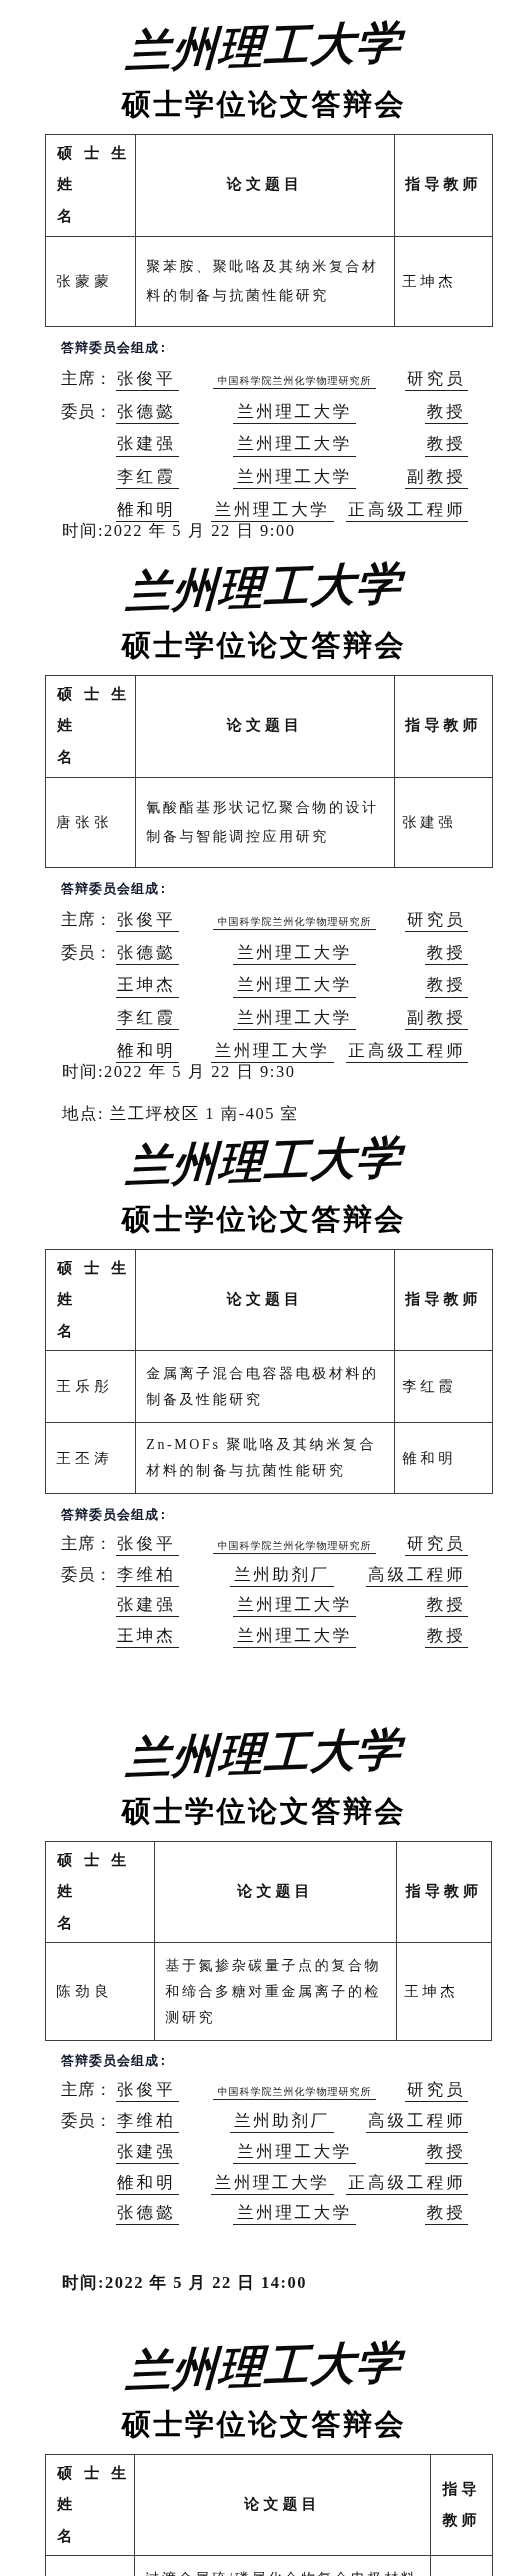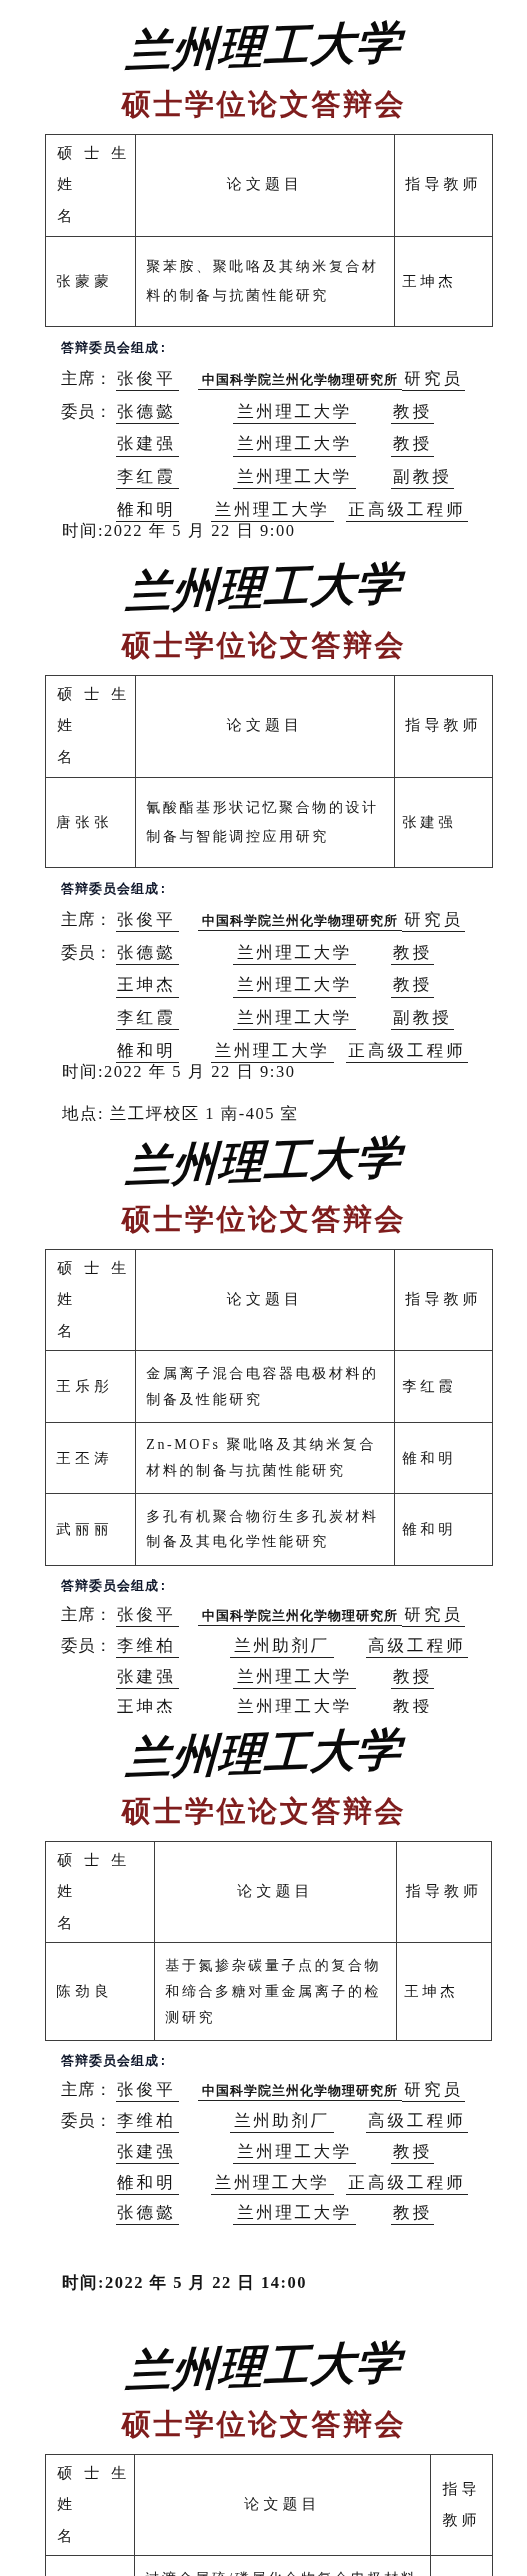--- a/index.html
+++ b/index.html
@@ -38,34 +38,34 @@
   .rows-3 .logo, .session:nth-of-type(4) .logo{margin-top:15.5px;}
 
   .title{
     margin:17.5px 0 0 0;
     text-align:center;
     font-family:"Liberation Sans","DejaVu Sans",sans-serif;
     font-weight:900;
     font-size:29px;
     letter-spacing:2.6px;
     line-height:1.1;
-    color:#7f1d1d;
+    color:#000000;
   }
 
   table.info-table{
     border-collapse:collapse;
     margin:13.4px 0 0 45px;
     table-layout:fixed;
     width:447px;
   }
   table.info-table, table.info-table th, table.info-table td{
     border:1px solid #3d3d3d;
   }
   th{
-    font-weight:400;
+    font-weight:700;
     font-size:15px;
     letter-spacing:4.1px;
     white-space:pre-line;
     line-height:2.1;
     padding:3.1px 2.1px;
     vertical-align:middle;
   }
   th.h-name{text-align:left;padding-left:11.3px;}
   th.h-thesis{text-align:center;}
   th.h-advisor{text-align:center;letter-spacing:4.1px;}
@@ -139,27 +139,28 @@
     flex:1 1 auto;
     text-align:center;
   }
   .crow .caff span{
     border-bottom:1px solid #222;
     padding:0 4.1px 2.1px 4.1px;
     letter-spacing:2.6px;
     white-space:nowrap;
   }
   .crow.chair .caff span{
-    font-size:13px;
+    font-size:10px;
     letter-spacing:1px;
-    font-weight:700;
+    font-weight:400;
   }
   .crow .ctitle{
     flex:0 0 auto;
     min-width:77px;
+    text-align:right;
   }
   .crow .ctitle span{
     border-bottom:1px solid #222;
     padding:0 2.1px 2.1px 2.1px;
     letter-spacing:3.1px;
     white-space:nowrap;
   }
 
   .bottom-info{
     margin-top:auto;
@@ -331,25 +332,20 @@
     <td class="c-thesis">金属离子混合电容器电极材料的制备及性能研究</td>
     <td class="c-advisor">李红霞</td>
   </tr>
 
   <tr>
     <td class="c-name"><span class="nm">王丕涛</span></td>
     <td class="c-thesis">Zn-MOFs 聚吡咯及其纳米复合材料的制备与抗菌性能研究</td>
     <td class="c-advisor">雒和明</td>
   </tr>
 
-  <tr>
-    <td class="c-name"><span class="nm">武丽丽</span></td>
-    <td class="c-thesis">多孔有机聚合物衍生多孔炭材料制备及其电化学性能研究</td>
-    <td class="c-advisor">雒和明</td>
-  </tr>
 </tbody>
     </table>
     <div class="committee-heading">答辩委员会组成:</div>
     <div class="crow chair">
       <span class="role">主席：</span>
       <span class="cname"><span>张俊平</span></span>
       <span class="caff"><span>中国科学院兰州化学物理研究所</span></span>
       <span class="ctitle"><span>研究员</span></span>
     </div>
     <div class="members-block">

